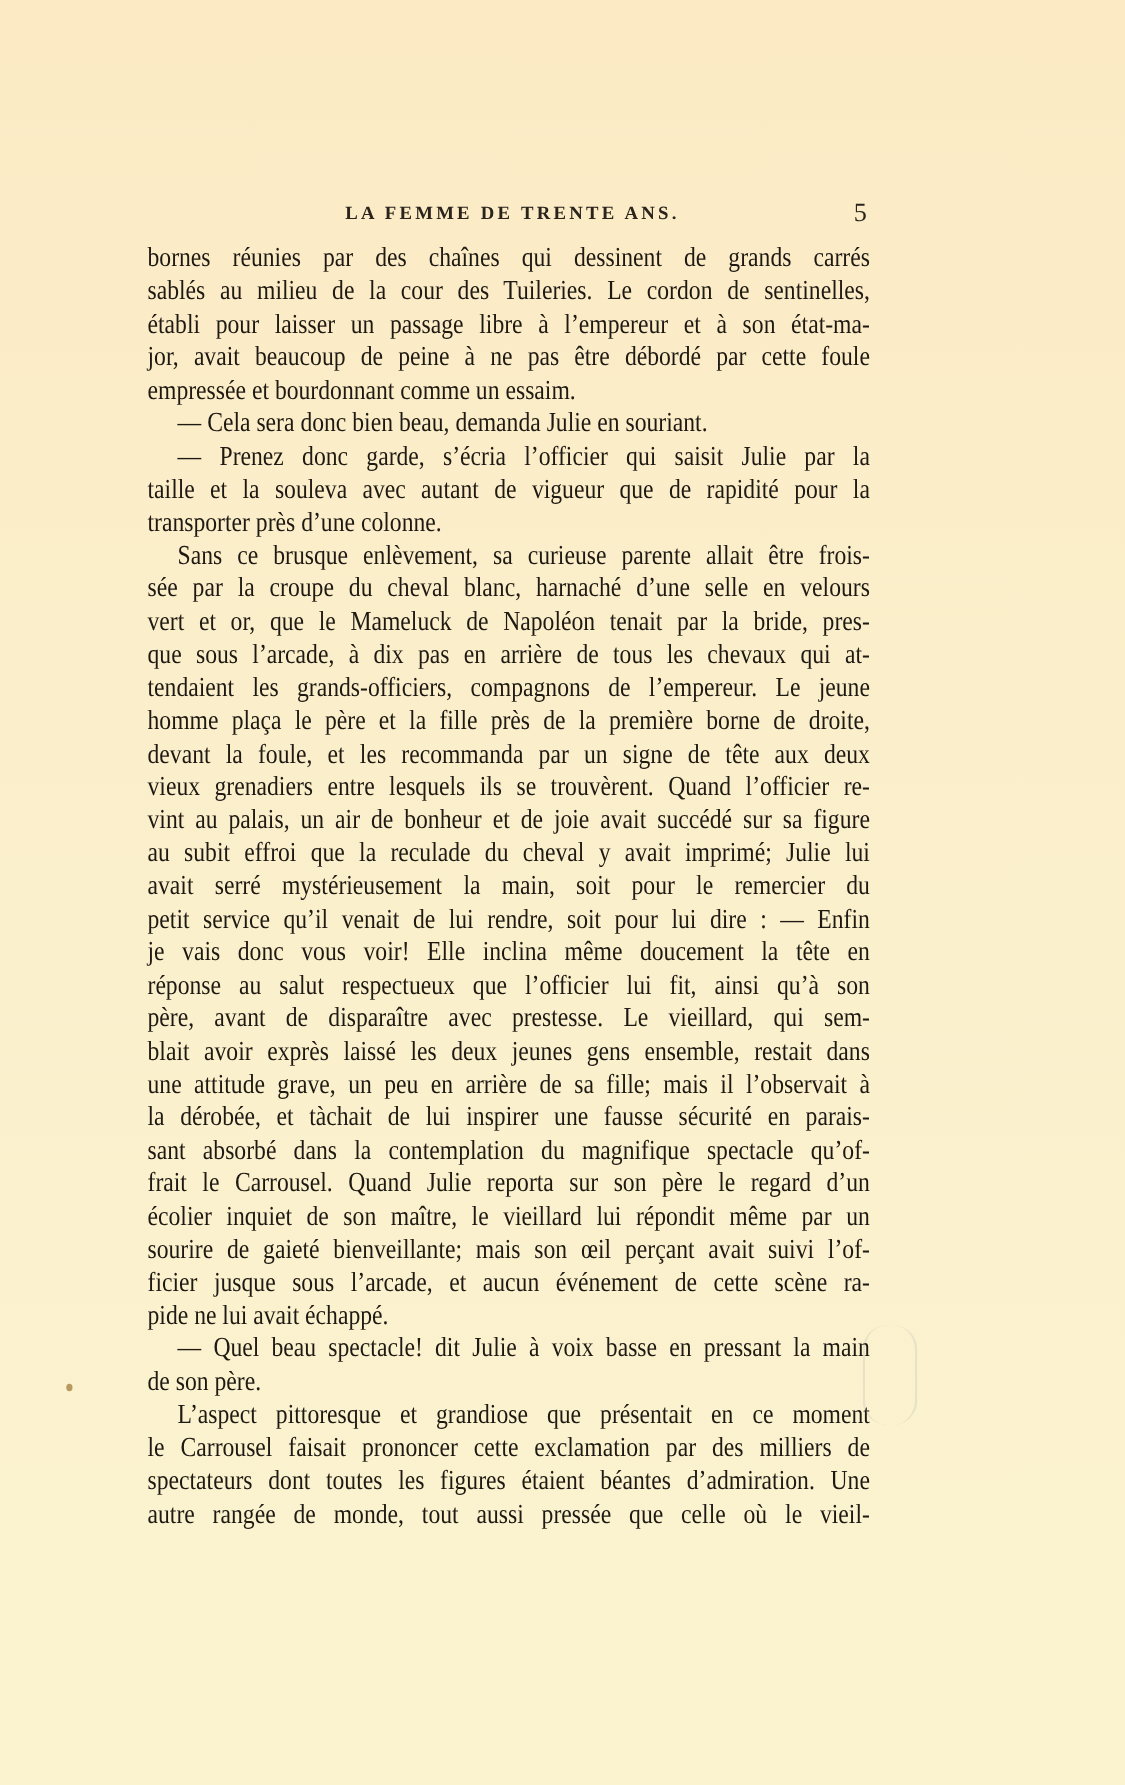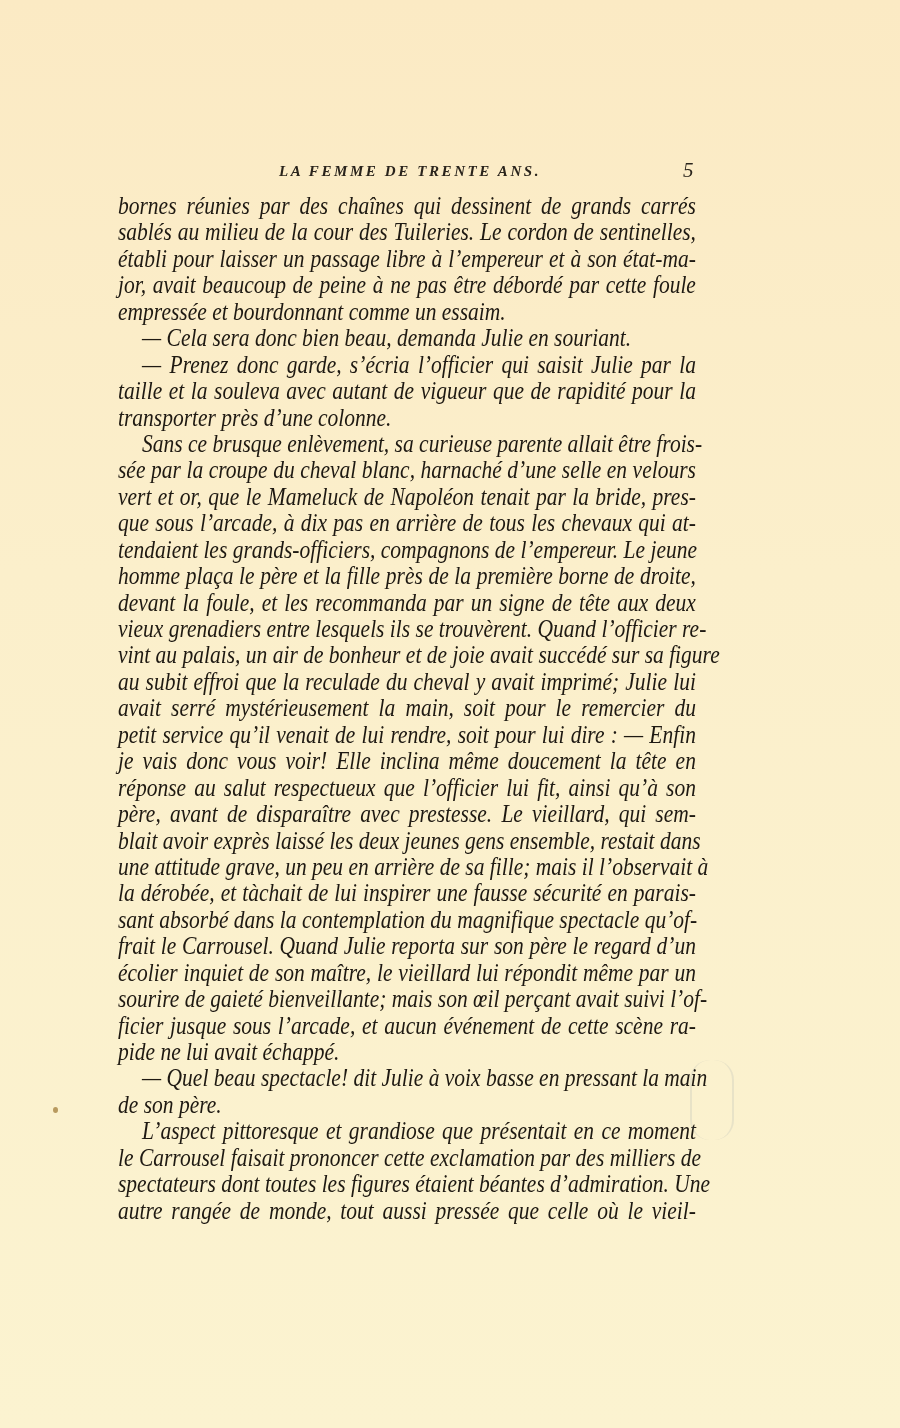--- a/index.html
+++ b/index.html
@@ -11,21 +11,21 @@
     height: 1428px;
     overflow: hidden;
     background: linear-gradient(180deg, #fbeac4 0%, #fbefcb 40%, #fbf3d0 100%);
     position: relative;
     font-family: "Liberation Serif", "DejaVu Serif", serif;
     color: #1e1912;
   }
   .page {
     position: absolute;
     left: 0; top: 0;
-    width: 900px; height: 1148px; font-style: italic;
+    width: 900px; height: 1148px;
   }
   .running-head {
     position: absolute;
     top: 163px;
     left: 270px;
     width: 280px;
     text-align: center;
     font-size: 15px;
     font-weight: bold;
     letter-spacing: 2.6px;
@@ -36,21 +36,21 @@
     top: 158px;
     left: 683px;
     font-size: 21px;
     color: #2a241c;
   }
   .body-text {
     position: absolute;
     left: 118px;
     top: 193px;
     width: 578px;
-    font-size: 25px;
+    font-size: 22px;
   }
   .line {
     display: block;
     height: 26.45px;
     line-height: 26.45px;
     white-space: nowrap;
     text-align: justify;
     text-align-last: justify;
     transform: scaleX(0.86);
     transform-origin: left center;

